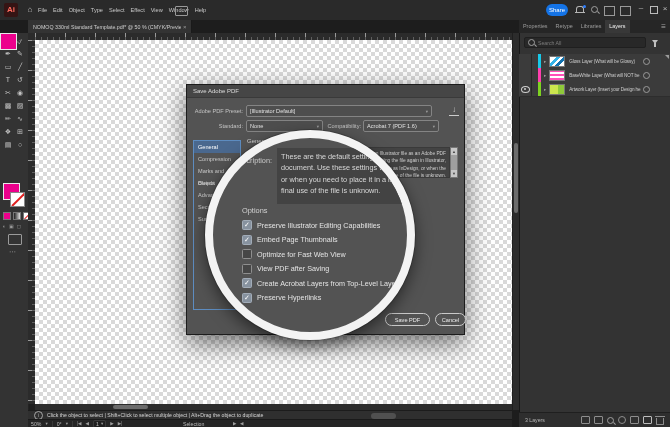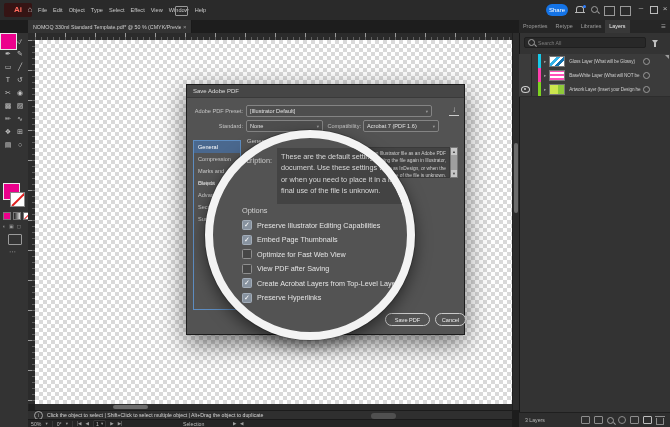--- a/index.html
+++ b/index.html
@@ -3,21 +3,21 @@
 <meta charset="utf-8">
 <style>
   html,body{margin:0;padding:0;background:#111;}
   .root{position:relative;width:670px;height:427px;overflow:hidden;background:#1d1d1d;
         font-family:"Liberation Sans","DejaVu Sans",sans-serif;color:#ccc;
         -webkit-font-smoothing:antialiased;}
   .abs{position:absolute;}
   .f{display:flex;align-items:center;}
   
   .appbar{left:0;top:0;width:670px;height:20px;background:#2a2a2a;border-bottom:1px solid #171717;}
-  .ailogo{left:4px;top:3px;width:28px;height:14px;background:#351414;color:#ff6b5e;font-size:8px;font-weight:bold;
+  .ailogo{left:4px;top:3px;width:14px;height:14px;background:#351414;color:#ff6b5e;font-size:8px;font-weight:bold;
           text-align:center;line-height:14px;border-radius:2px;}
   .menu{font-size:5.6px;color:#c7c7c7;}
   .sharebtn{border-radius:8px;color:#fff;font-size:6px;text-align:center;line-height:12px;}
   .winglyph{color:#bbb;font-size:8px;line-height:12px;text-align:center;}
   
   .tabstrip{left:0;top:20px;width:519px;height:13px;background:#1d1d1d;}
   .doctab{left:28px;top:20px;width:164px;height:13px;background:#333;border-right:1px solid #1a1a1a;}
   .doctab span.t{font-size:5.3px;color:#cfcfcf;white-space:nowrap;overflow:hidden;display:block;width:148px;}
   
   .toolcol{left:0;top:33px;width:28px;height:394px;background:#333;border-right:1px solid #222;}

